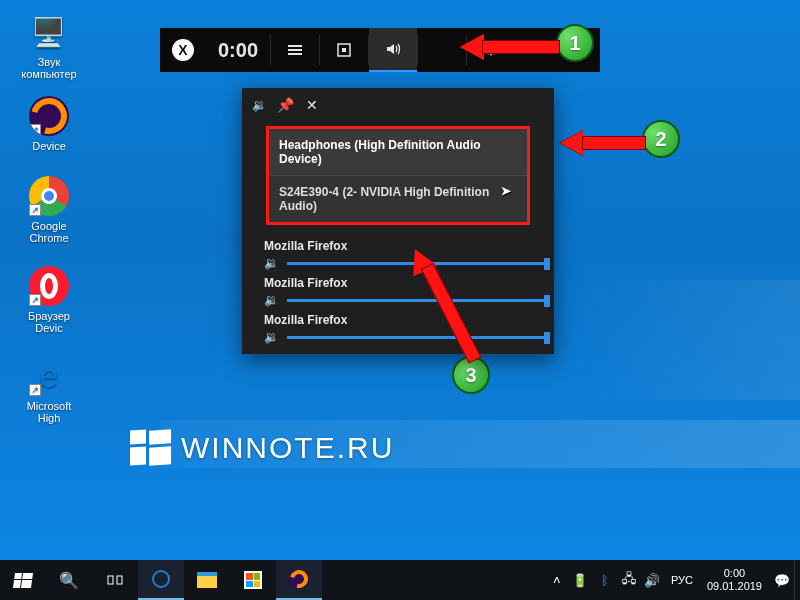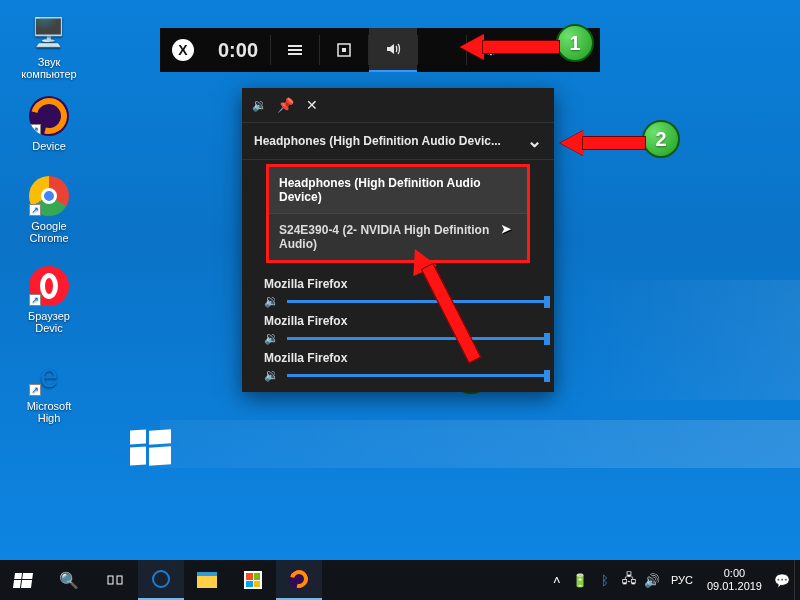--- a/index.html
+++ b/index.html
@@ -158,24 +158,20 @@
         <span>⚙</span>
       </div>
   </div>
 
   <div class="sound">
     <div class="sound-title">
       <span style="font-size:12px; margin-right:6px;">🔉</span>
       <span class="btn"><span>📌</span></span>
       <span class="btn"><span>✕</span></span>
     </div>
-    <div class="device-row">
-      <span class="lbl">Headphones (High Definition Audio Devic...</span>
-      <span class="chev">⌄</span>
-    </div>
     <div class="options">
       <div class="opt hi">Headphones (High Definition Audio Device)</div>
       <div class="opt">
         <span>S24E390-4 (2- NVIDIA High Definition Audio)</span>
         <span class="cursor-arrow">➤</span>
       </div>
     </div>
     <div class="mixer">
       <div class="app">
         <div class="app-name">Mozilla Firefox</div>
@@ -231,20 +227,21 @@
       <span>3</span>
     </div>
 
   <div class="watermark">
     <span class="winlogo">
         <span></span>
         <span></span>
         <span></span>
         <span></span>
       </span>
+    <span>WINNOTE.RU</span>
   </div>
 
   <div class="taskbar">
     <div class="tb-btn tb-start">
         <span class="start-grid">
           <span></span>
           <span></span>
           <span></span>
           <span></span>
         </span>

